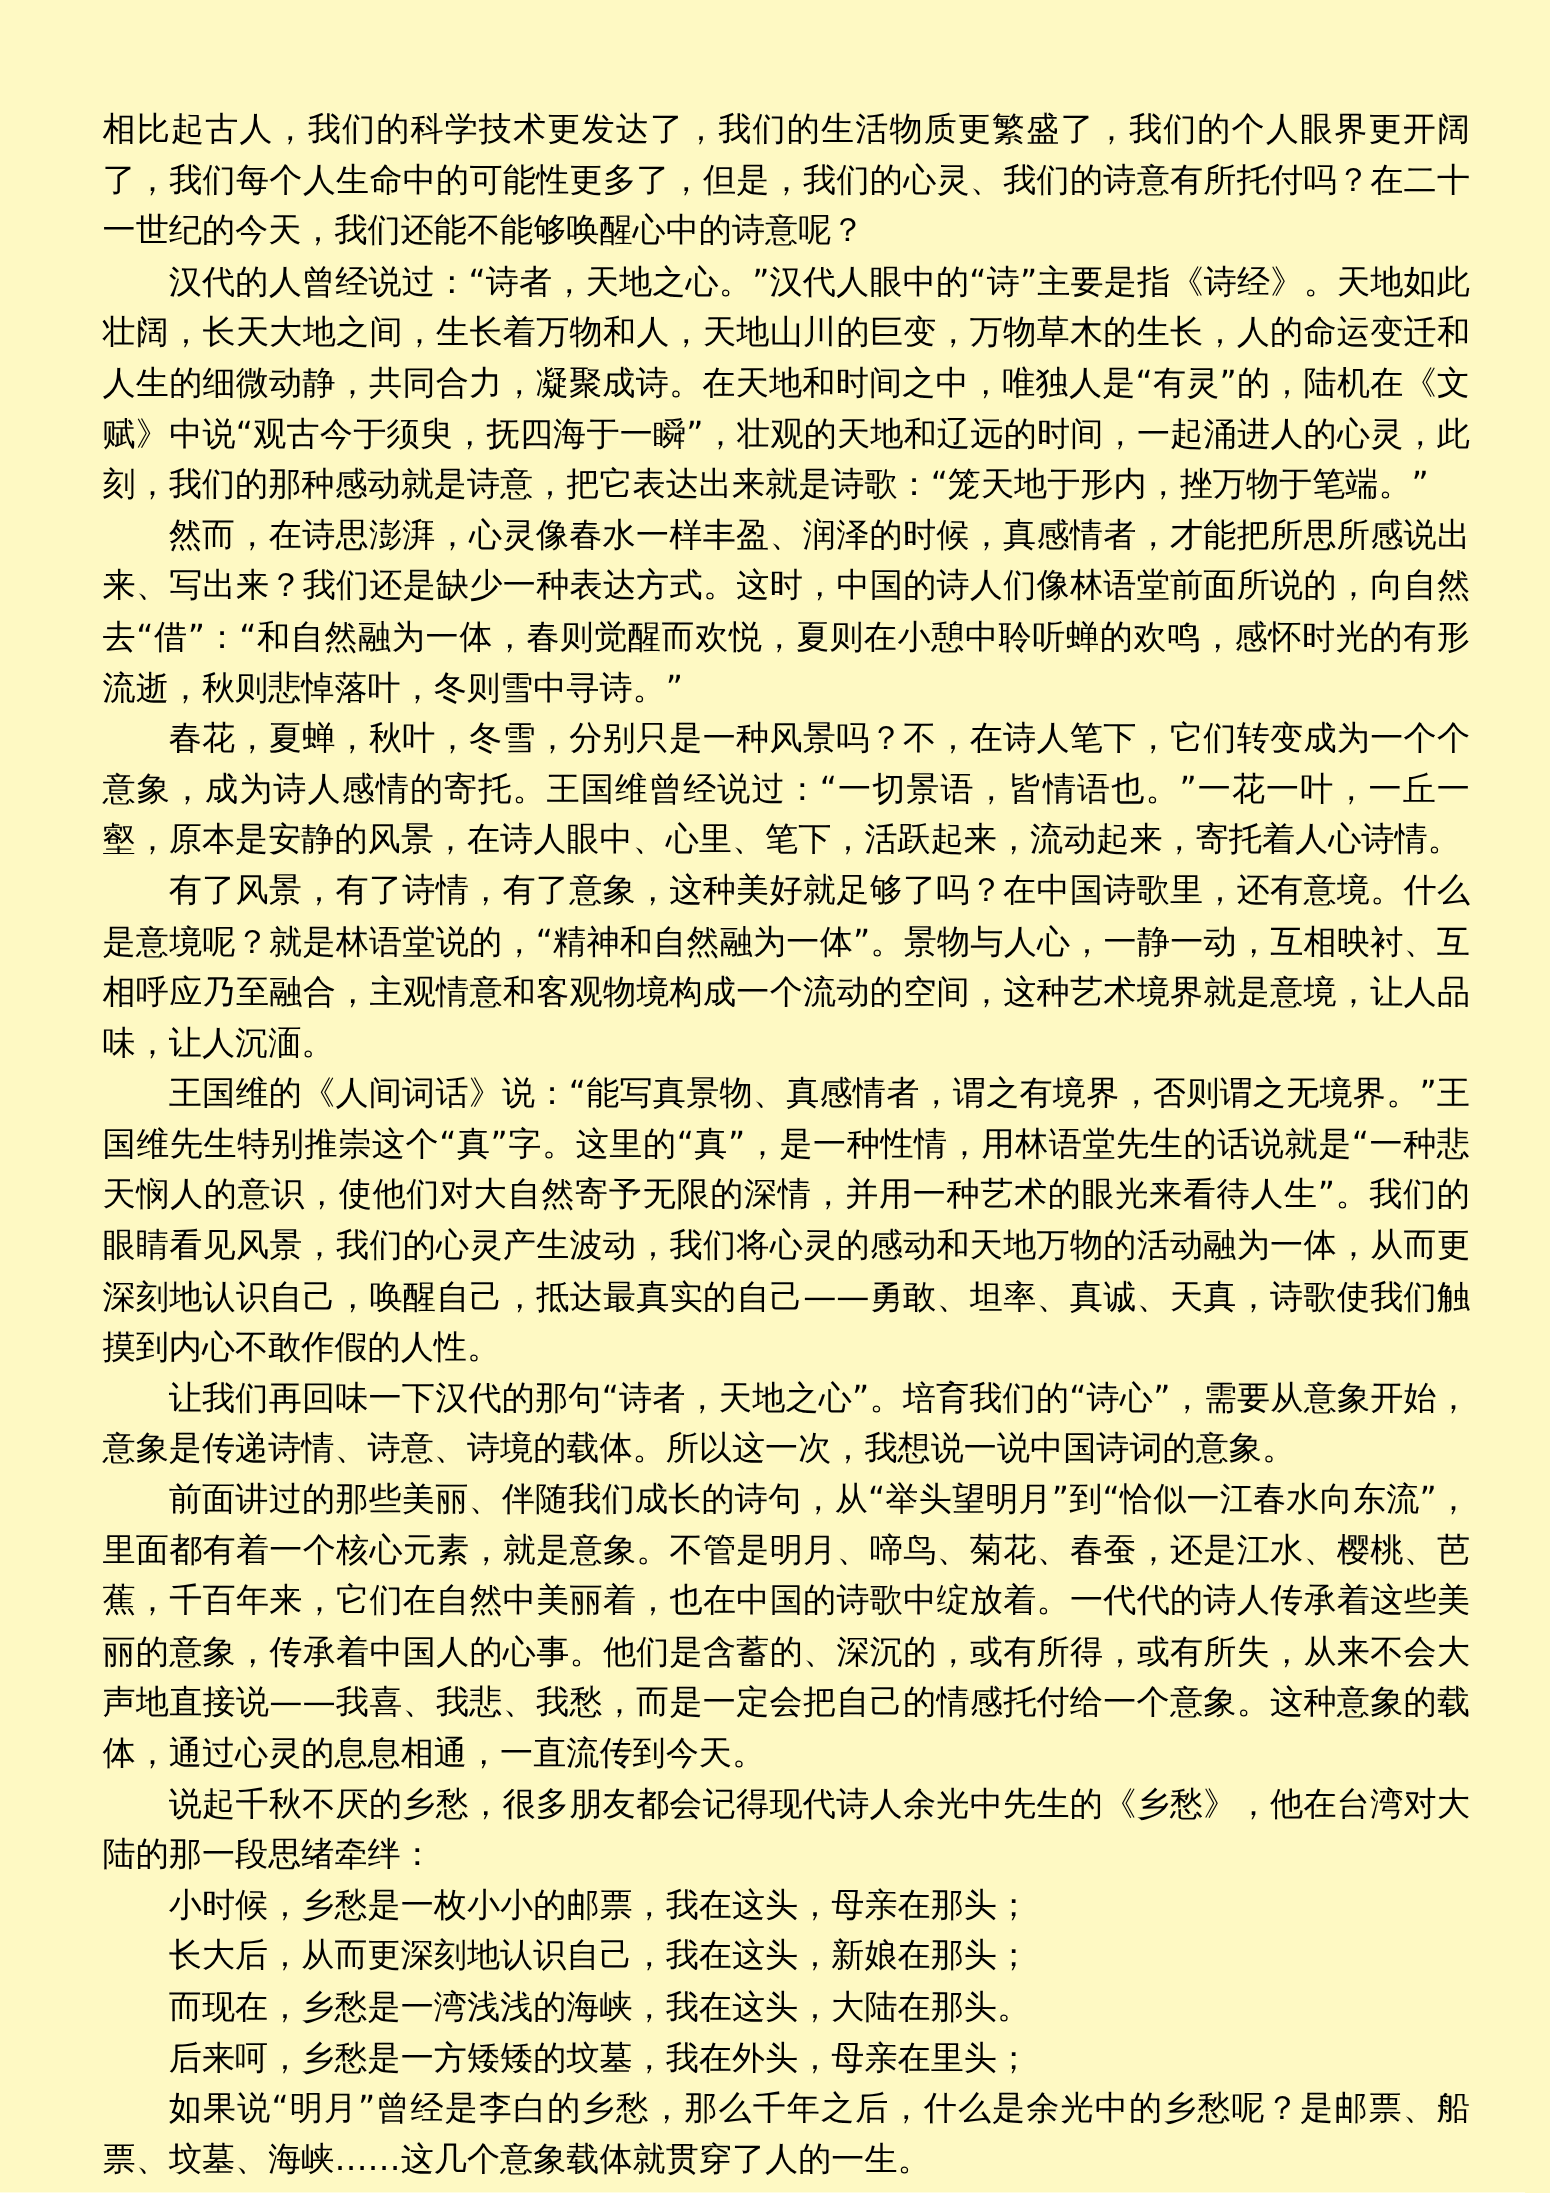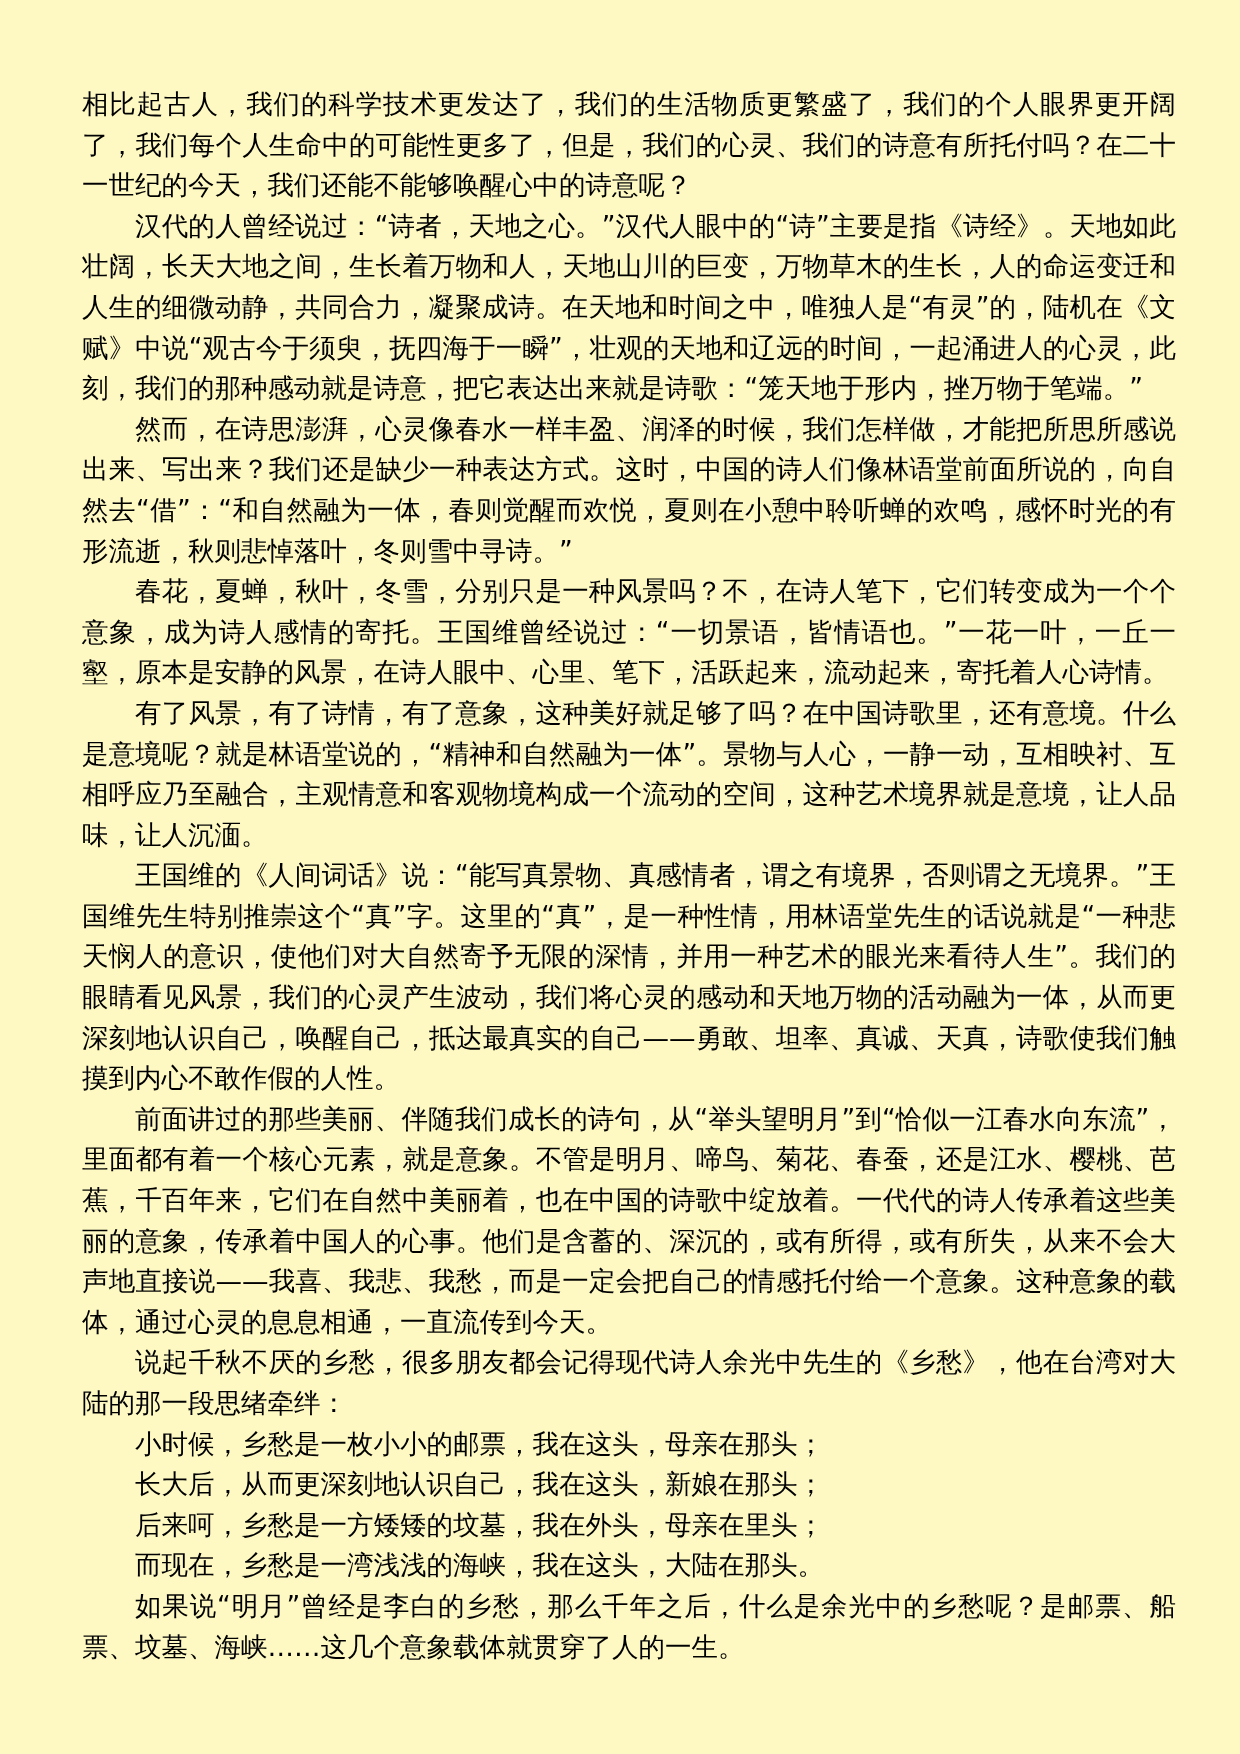--- a/index.html
+++ b/index.html
@@ -54,30 +54,31 @@
   }
 </style>
 </head>
 <body>
 
 <div class="page">
   <div class="body-text">
 
     <p class="para noindent">相比起古人，我们的科学技术更发达了，我们的生活物质更繁盛了，我们的个人眼界更开阔了，我们每个人生命中的可能性更多了，但是，我们的心灵、我们的诗意有所托付吗？在二十一世纪的今天，我们还能不能够唤醒心中的诗意呢？</p>
     <p class="para">汉代的人曾经说过：“诗者，天地之心。”汉代人眼中的“诗”主要是指《诗经》。天地如此壮阔，长天大地之间，生长着万物和人，天地山川的巨变，万物草木的生长，人的命运变迁和人生的细微动静，共同合力，凝聚成诗。在天地和时间之中，唯独人是“有灵”的，陆机在《文赋》中说“观古今于须臾，抚四海于一瞬”，壮观的天地和辽远的时间，一起涌进人的心灵，此刻，我们的那种感动就是诗意，把它表达出来就是诗歌：“笼天地于形内，挫万物于笔端。”</p>
-    <p class="para">然而，在诗思澎湃，心灵像春水一样丰盈、润泽的时候，我们怎样做，才能把所思所感说出来、写出来？我们还是缺少一种表达方式。这时，中国的诗人们像林语堂前面所说的，向自然去“借”：“和自然融为一体，春则觉醒而欢悦，夏则在小憩中聆听蝉的欢鸣，感怀时光的有形流逝，秋则悲悼落叶，冬则雪中寻诗。”</p>
+    <p class="para">然而，在诗思澎湃，心灵像春水一样丰盈、润泽的时候，真感情者，才能把所思所感说出来、写出来？我们还是缺少一种表达方式。这时，中国的诗人们像林语堂前面所说的，向自然去“借”：“和自然融为一体，春则觉醒而欢悦，夏则在小憩中聆听蝉的欢鸣，感怀时光的有形流逝，秋则悲悼落叶，冬则雪中寻诗。”</p>
     <p class="para">春花，夏蝉，秋叶，冬雪，分别只是一种风景吗？不，在诗人笔下，它们转变成为一个个意象，成为诗人感情的寄托。王国维曾经说过：“一切景语，皆情语也。”一花一叶，一丘一壑，原本是安静的风景，在诗人眼中、心里、笔下，活跃起来，流动起来，寄托着人心诗情。</p>
     <p class="para">有了风景，有了诗情，有了意象，这种美好就足够了吗？在中国诗歌里，还有意境。什么是意境呢？就是林语堂说的，“精神和自然融为一体”。景物与人心，一静一动，互相映衬、互相呼应乃至融合，主观情意和客观物境构成一个流动的空间，这种艺术境界就是意境，让人品味，让人沉湎。</p>
     <p class="para">王国维的《人间词话》说：“能写真景物、真感情者，谓之有境界，否则谓之无境界。”王国维先生特别推崇这个“真”字。这里的“真”，是一种性情，用林语堂先生的话说就是“一种悲天悯人的意识，使他们对大自然寄予无限的深情，并用一种艺术的眼光来看待人生”。我们的眼睛看见风景，我们的心灵产生波动，我们将心灵的感动和天地万物的活动融为一体，从而更深刻地认识自己，唤醒自己，抵达最真实的自己——勇敢、坦率、真诚、天真，诗歌使我们触摸到内心不敢作假的人性。</p>
+    <p class="para">让我们再回味一下汉代的那句“诗者，天地之心”。培育我们的“诗心”，需要从意象开始，意象是传递诗情、诗意、诗境的载体。所以这一次，我想说一说中国诗词的意象。</p>
     <p class="para">前面讲过的那些美丽、伴随我们成长的诗句，从“举头望明月”到“恰似一江春水向东流”，里面都有着一个核心元素，就是意象。不管是明月、啼鸟、菊花、春蚕，还是江水、樱桃、芭蕉，千百年来，它们在自然中美丽着，也在中国的诗歌中绽放着。一代代的诗人传承着这些美丽的意象，传承着中国人的心事。他们是含蓄的、深沉的，或有所得，或有所失，从来不会大声地直接说——我喜、我悲、我愁，而是一定会把自己的情感托付给一个意象。这种意象的载体，通过心灵的息息相通，一直流传到今天。</p>
     <p class="para">说起千秋不厌的乡愁，很多朋友都会记得现代诗人余光中先生的《乡愁》，他在台湾对大陆的那一段思绪牵绊：</p>
 
     <div>
       <p class="verse">小时候，乡愁是一枚小小的邮票，我在这头，母亲在那头；</p>
       <p class="verse">长大后，从而更深刻地认识自己，我在这头，新娘在那头；</p>
+      <p class="verse">而现在，乡愁是一湾浅浅的海峡，我在这头，大陆在那头。</p>
       <p class="verse">后来呵，乡愁是一方矮矮的坟墓，我在外头，母亲在里头；</p>
-      <p class="verse">而现在，乡愁是一湾浅浅的海峡，我在这头，大陆在那头。</p>
     </div>
 
     <p class="para">如果说“明月”曾经是李白的乡愁，那么千年之后，什么是余光中的乡愁呢？是邮票、船票、坟墓、海峡……这几个意象载体就贯穿了人的一生。</p>
 
   </div>
 </div>
 
 </body></html>

